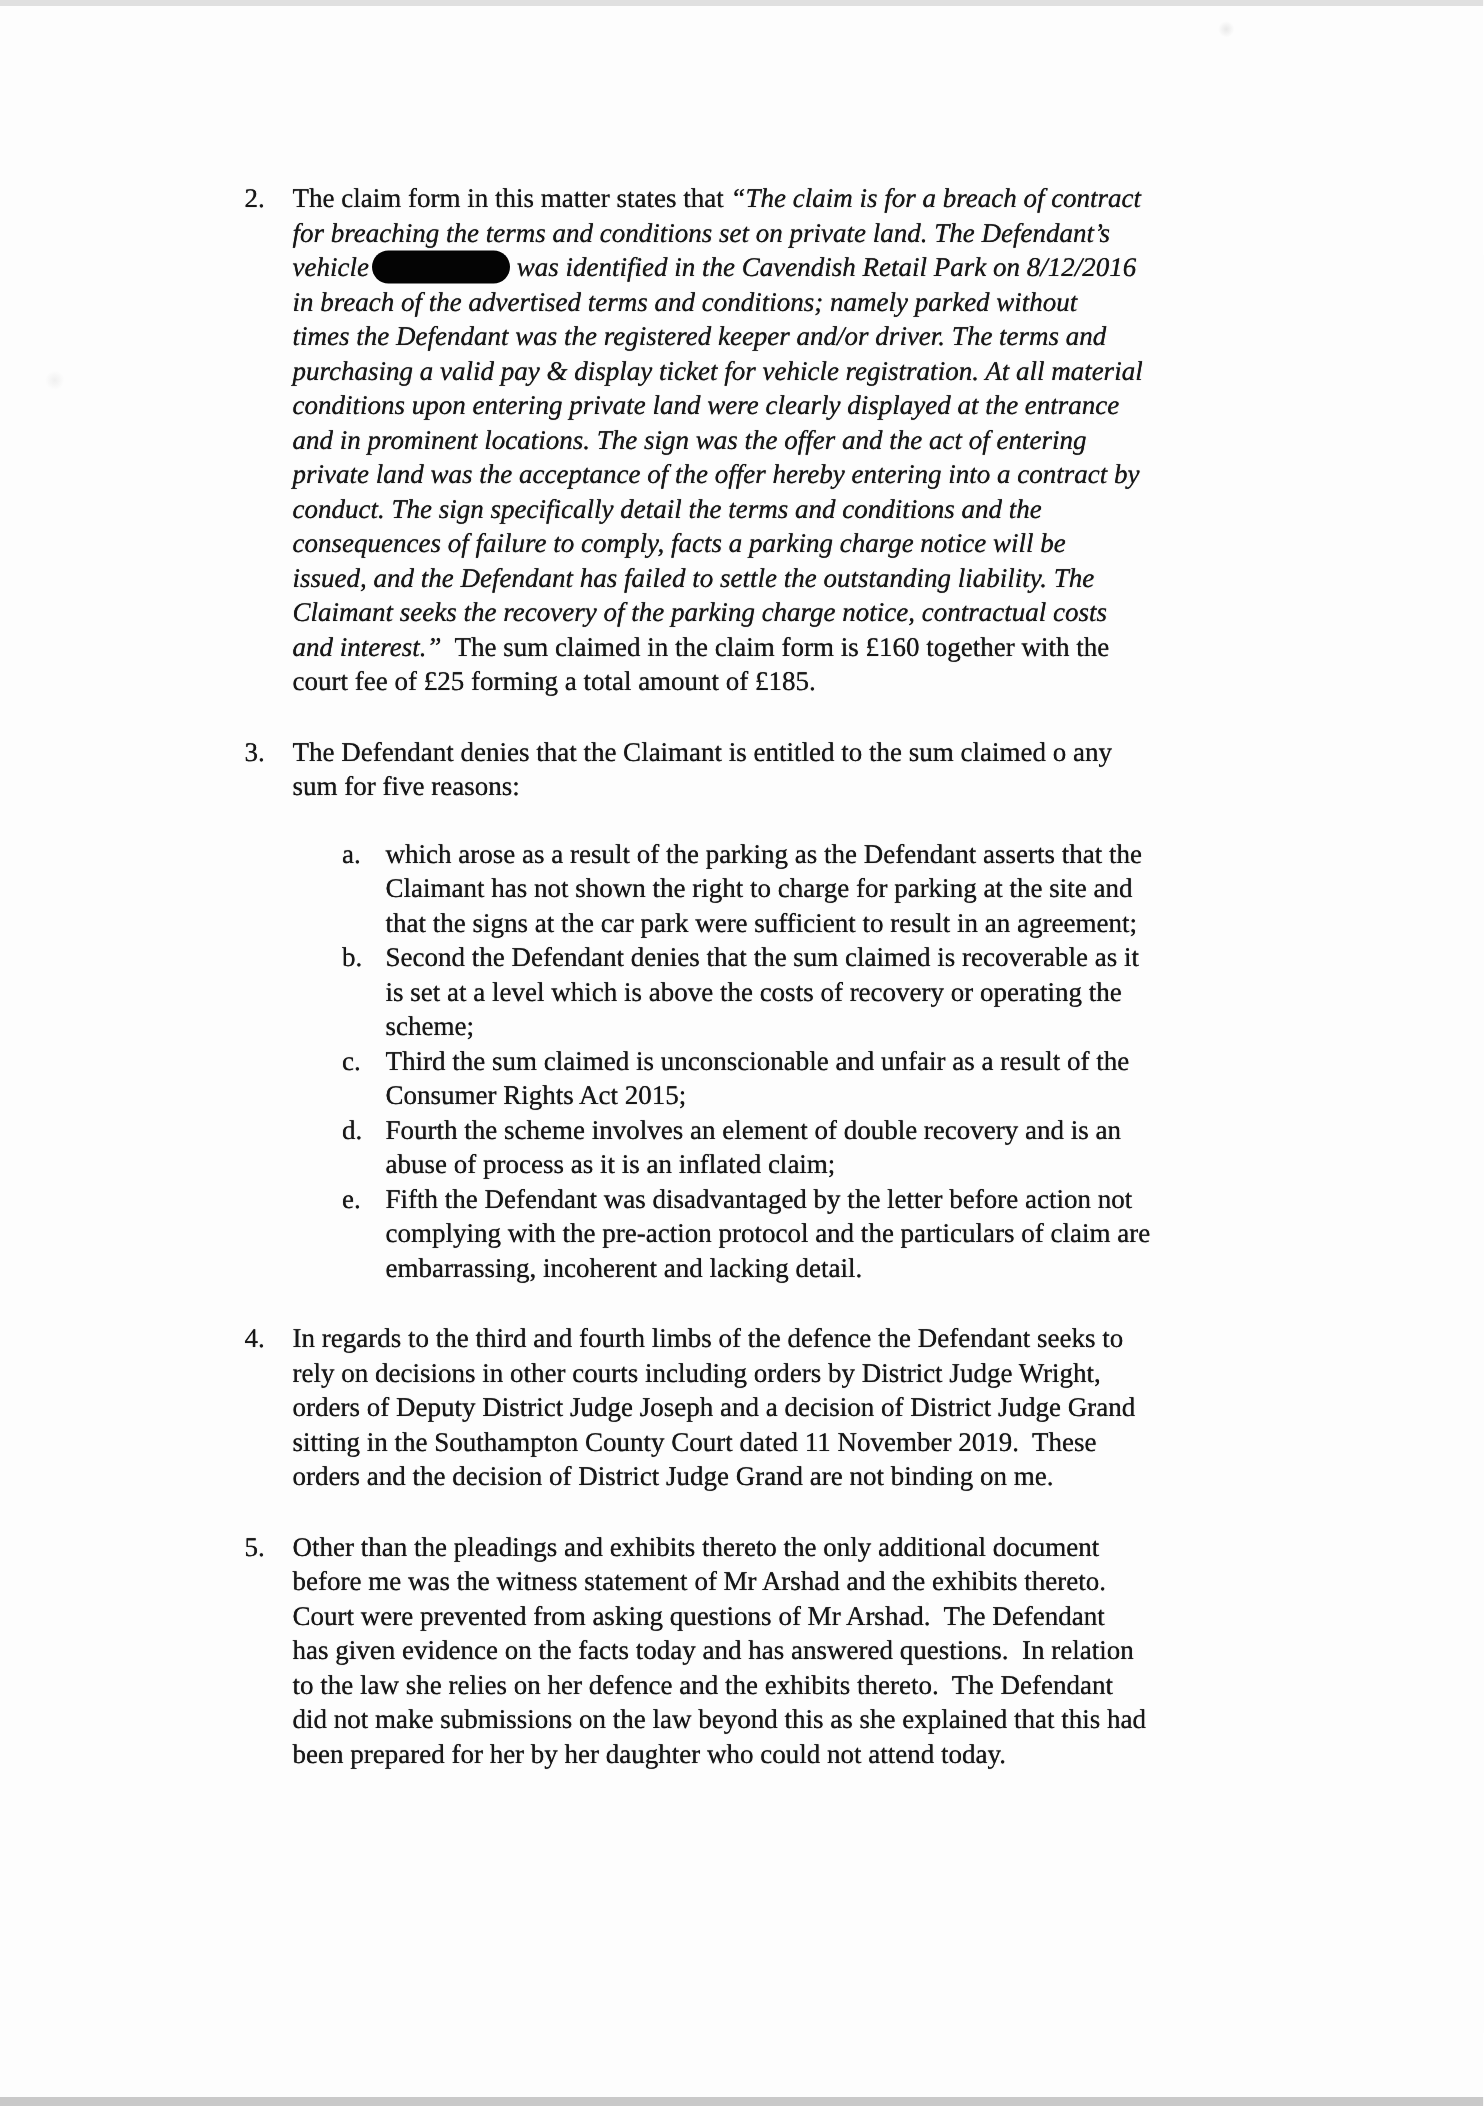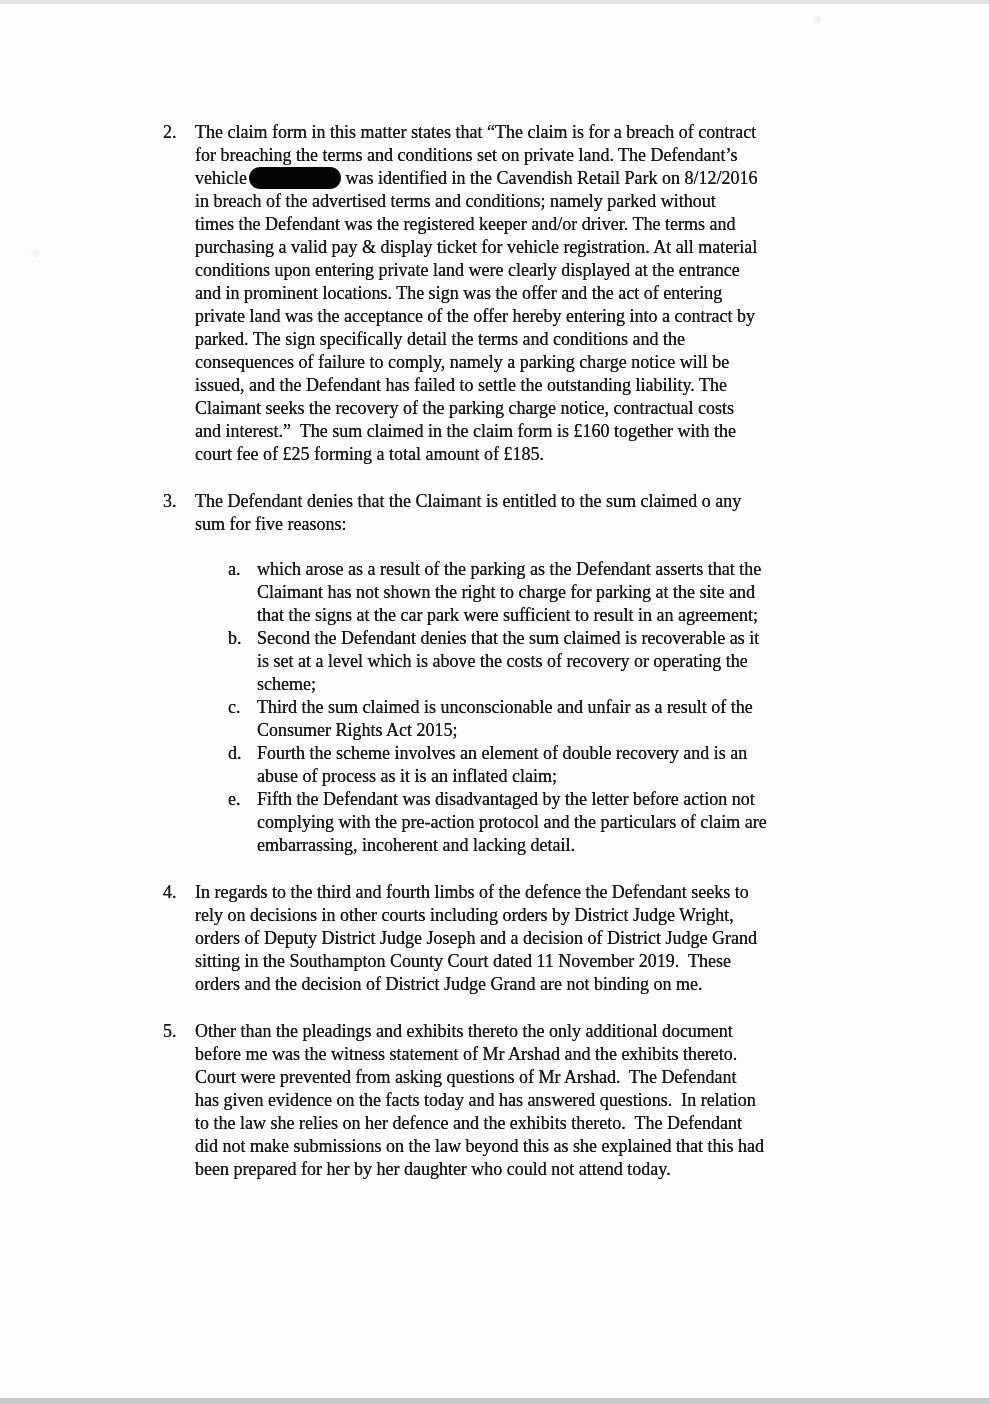--- a/index.html
+++ b/index.html
@@ -37,21 +37,21 @@
     width: 690px;
     font-size: 18px;
     line-height: 23px;
     text-shadow: 0 0 0.45px currentColor; 
   }
   .para { display: flex; margin-top: 24px; }
   .para.first { margin-top: 0; }
   .pnum { width: 32px; flex: none; }
   .plines { flex: 1 1 auto; min-width: 0; }
   .line { white-space: pre; height: 23px; }
-  .it { }
+  .it { font-style: italic; }
 
   .sublist { margin-top: 22px; margin-left: 33px; }
   .item { display: flex; }
   .lnum { width: 29px; flex: none; }
 
   .redaction {
     display: inline-block;
     width: 92px;
     height: 22px;
     background: #040404;
@@ -76,22 +76,22 @@
       <div class="plines">
         <div class="line"><span>The claim form in this matter states that </span><span class="it">“The claim is for a breach of contract</span></div>
         <div class="line it">for breaching the terms and conditions set on private land. The Defendant’s</div>
         <div class="line it"><span>vehicle</span><span class="redaction"></span><span> was identified in the Cavendish Retail Park on 8/12/2016</span></div>
         <div class="line it">in breach of the advertised terms and conditions; namely parked without</div>
         <div class="line it">times the Defendant was the registered keeper and/or driver. The terms and</div>
         <div class="line it">purchasing a valid pay &amp; display ticket for vehicle registration. At all material</div>
         <div class="line it">conditions upon entering private land were clearly displayed at the entrance</div>
         <div class="line it">and in prominent locations. The sign was the offer and the act of entering</div>
         <div class="line it">private land was the acceptance of the offer hereby entering into a contract by</div>
-        <div class="line it">parked. The sign specifically detail the terms and conditions and the</div>
-        <div class="line it">consequences of failure to comply, namely a parking charge notice will be</div>
+        <div class="line it">conduct. The sign specifically detail the terms and conditions and the</div>
+        <div class="line it">consequences of failure to comply, facts a parking charge notice will be</div>
         <div class="line it">issued, and the Defendant has failed to settle the outstanding liability. The</div>
         <div class="line it">Claimant seeks the recovery of the parking charge notice, contractual costs</div>
         <div class="line"><span class="it">and interest.”</span><span>  The sum claimed in the claim form is £160 together with the</span></div>
         <div class="line">court fee of £25 forming a total amount of £185.</div>
       </div>
     </div>
 
     <div class="para">
       <div class="pnum">3.</div>
       <div class="plines">

